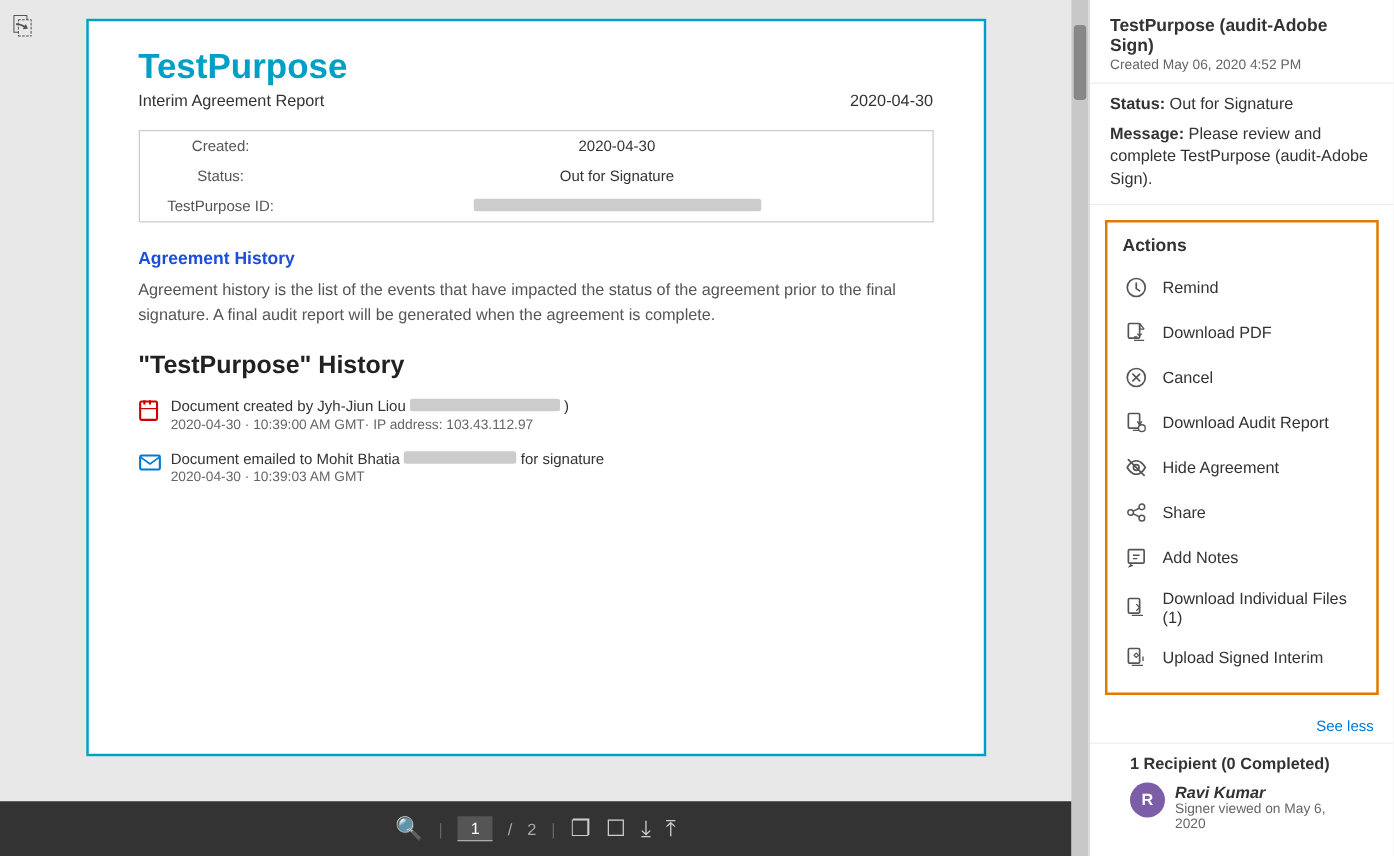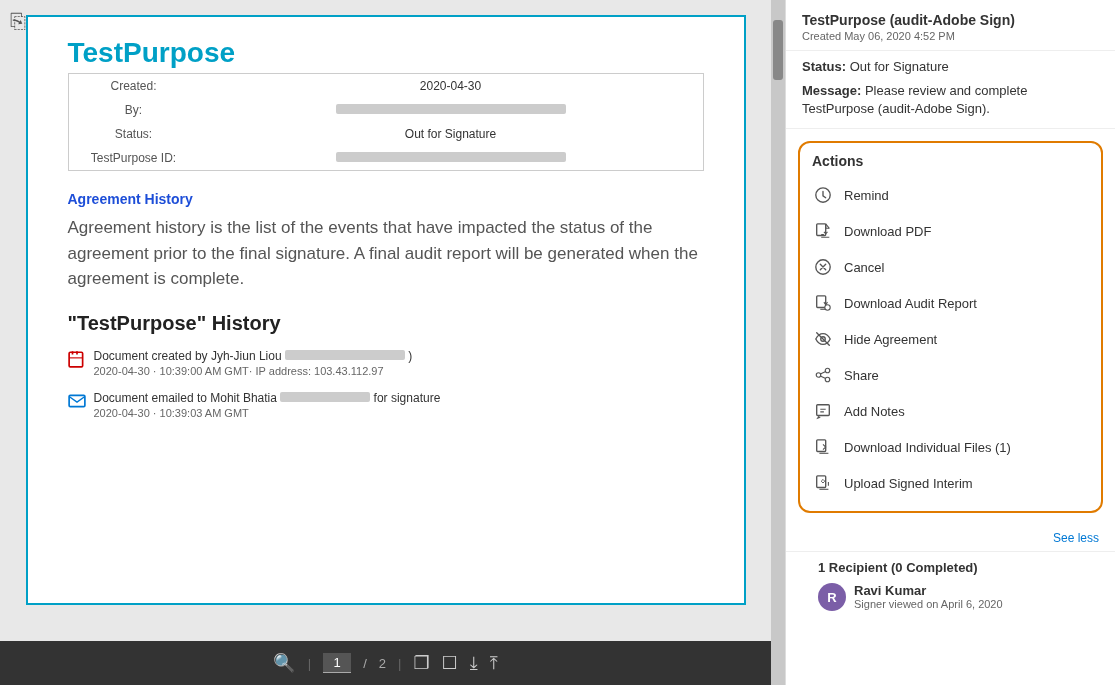--- a/index.html
+++ b/index.html
@@ -89,21 +89,21 @@
     }
 
     .agreement-history-title {
       font-size: 14px;
       font-weight: bold;
       margin-bottom: 8px;
       color: #1d4ed8;
     }
 
     .agreement-history-text {
-      font-size: 17px;
+      font-size: 13px;
       color: #555;
       line-height: 1.5;
       margin-bottom: 20px;
     }
 
     .history-section-title {
       font-size: 20px;
       font-weight: bold;
       margin-bottom: 14px;
       color: #222;
@@ -175,21 +175,21 @@
     .scroll-thumb {
       width: 10px;
       height: 60px;
       background: #888;
       border-radius: 3px;
       margin-top: 20px;
     }
 
     
     .right-panel {
-      width: 330px;
+      width: 244px;
       background: #fff;
       border-left: 1px solid #ddd;
       display: flex;
       flex-direction: column;
       overflow: hidden;
     }
 
     .right-panel-header {
       padding: 12px 16px 8px;
       border-bottom: 1px solid #eee;
@@ -223,21 +223,21 @@
       border-bottom: 1px solid #eee;
       line-height: 1.4;
     }
 
     .message-label { font-weight: bold; }
 
     
     .actions-panel {
       margin: 12px;
       border: 2px solid #e07b00;
-      border-radius: 12px;
+      border-radius: 0;
       padding: 10px 0;
     }
 
     .actions-title {
       font-size: 14px;
       font-weight: bold;
       color: #333;
       padding: 0 12px 8px;
     }
 
@@ -295,53 +295,51 @@
       display: flex;
       align-items: center;
       justify-content: center;
       font-size: 13px;
       font-weight: bold;
       margin-right: 8px;
       flex-shrink: 0;
     }
 
     .recipient-info {}
-    .recipient-name { font-size: 13px; font-weight: bold; color: #333; }
+    .recipient-name { font-size: 13px; font-weight: bold; color: #333; font-style: italic; }
     .recipient-status { font-size: 11px; color: #666; }
 
     svg.action-svg {
       width: 18px;
       height: 18px;
     }
   </style>
 </head>
 <body>
 
 <div class="doc-viewer">
   <div class="doc-scroll-area">
 
     <span class="copy-icon">⎘</span>
 
     <div class="doc-page">
 
       <div class="doc-title">TestPurpose</div>
 
+      <div class="doc-subtitle-row">
+        <span>Interim Agreement Report</span>
+        <span>2020-04-30</span>
+      </div>
 
       <div class="doc-meta-table">
         <table>
           <tbody>
               <tr>
             <td>Created:</td>
             <td>2020-04-30</td>
-          </tr>
-          <tr>
-            <td>By:</td>
-            <td>
-              <span class="redacted" style="width:230px;"></span>
-            </td>
           </tr>
           <tr>
             <td>Status:</td>
             <td>Out for Signature</td>
           </tr>
           <tr>
             <td>TestPurpose ID:</td>
             <td>
               <span class="redacted" style="width:230px;"></span>
             </td>
@@ -530,17 +528,17 @@
   </div>
 
   <div class="see-less">See less</div>
 
   <div class="recipient-section">
     <div class="recipient-count">1 Recipient (0 Completed)</div>
     <div class="recipient-item">
       <div class="recipient-avatar">R</div>
       <div class="recipient-info">
         <div class="recipient-name">Ravi Kumar</div>
-        <div class="recipient-status">Signer viewed on April 6, 2020</div>
+        <div class="recipient-status">Signer viewed on May 6, 2020</div>
       </div>
     </div>
   </div>
 </div>
 
 </body></html>

